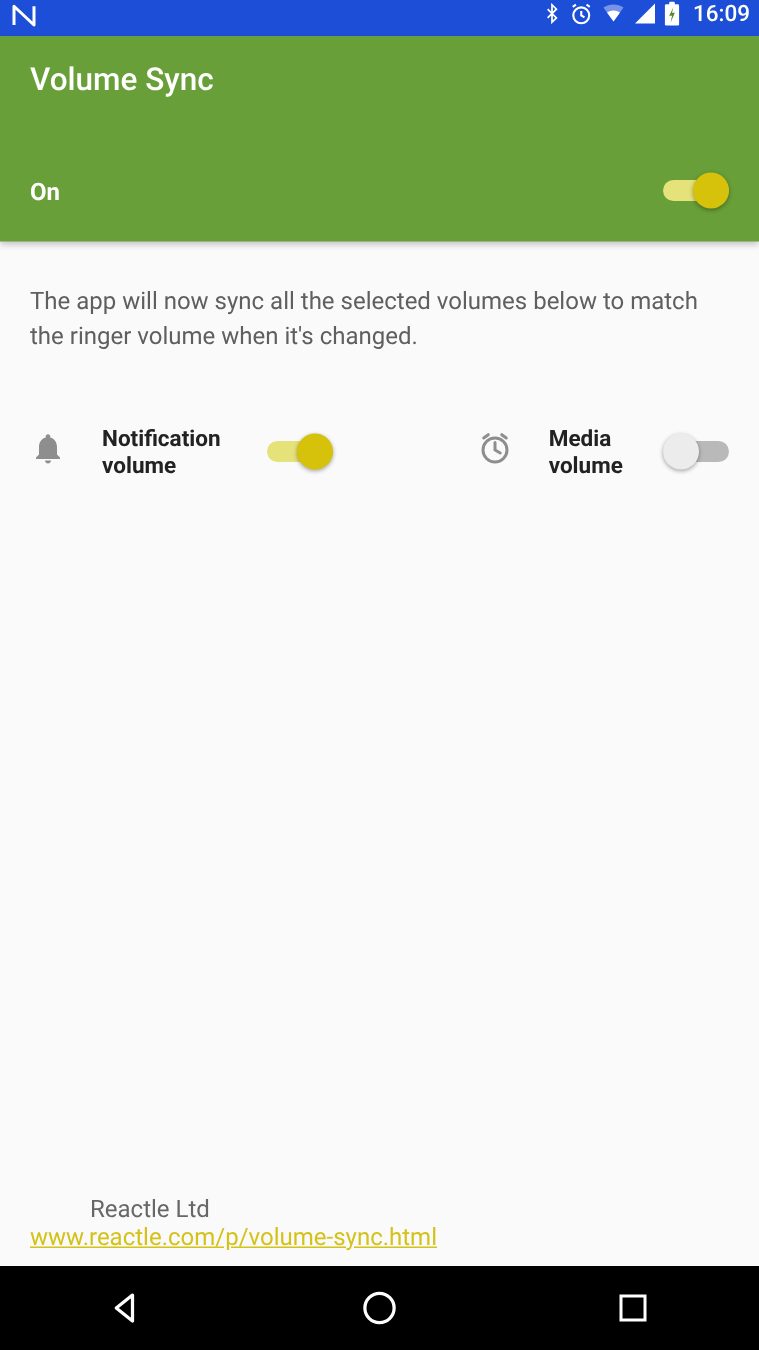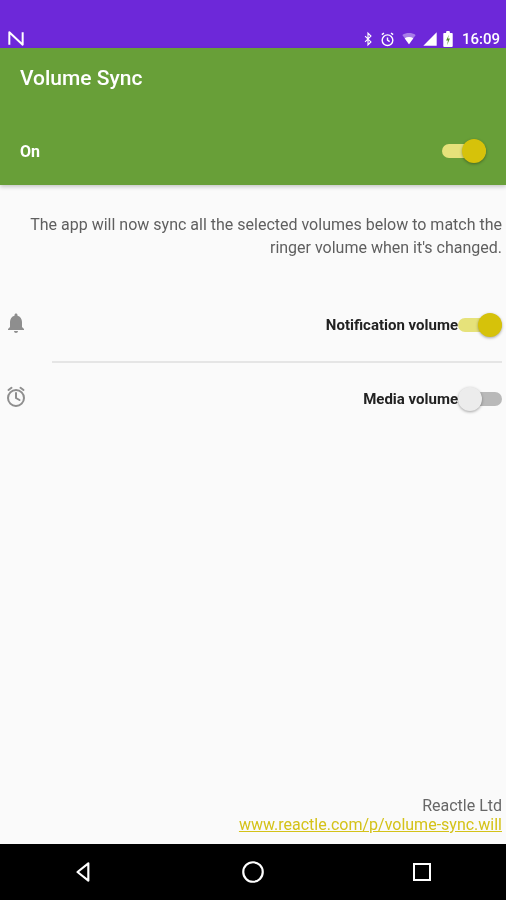--- a/index.html
+++ b/index.html
@@ -1,37 +1,37 @@
 <!DOCTYPE html>
 <html><head>
 <meta charset="utf-8">
 <style>
   * { box-sizing: border-box; margin: 0; padding: 0; }
   html, body { width: 506px; height: 900px; overflow: hidden; font-family: Roboto, "Helvetica Neue", Arial, sans-serif; background: #fafafa; }
   .screen { width: 506px; height: 900px; display: flex; flex-direction: column; background: #fafafa; }
 
   
-  .status-bar { height: 48px; background: #6d28d9; display: flex; align-items: flex-end; padding: 0 6px; color: #fff; }
+  .status-bar { height: 24px; background: #1d4ed8; display: flex; align-items: flex-start; padding: 0 6px; color: #fff; }
   .status-left { display: flex; align-items: center; }
   .status-spacer { flex: 1; }
   .status-right { display: flex; align-items: center; gap: 4px; }
   .status-clock { font-size: 15px; font-weight: 500; margin-left: 4px; }
   .status-icon svg { display: block; }
 
   
   .app-bar { background: #689f38; padding: 18px 20px 14px 20px; box-shadow: 0 2px 4px rgba(0,0,0,.2); }
   .app-title { color: #fff; font-size: 21px; font-weight: 500; }
   .master-row { display: flex; align-items: center; margin-top: 49px; margin-bottom: 8px; }
   .master-label { color: #fff; font-size: 16px; font-weight: 700; flex: 1; }
 
   
-  .content { flex: 1; display: flex; flex-direction: column; padding: 0 4px; overflow: hidden; text-align: right; }
+  .content { flex: 1; display: flex; flex-direction: column; padding: 0 20px; overflow: hidden; }
   .description { color: #5f5f5f; font-size: 16px; line-height: 1.45; padding: 28px 0 30px 0; }
 
-  .settings-list { display: flex; flex-direction: column; }
+  .settings-list { display: flex; flex-direction: row; }
   .setting-row { display: flex; align-items: center; height: 72px; }
   .icon-col { width: 48px; display: flex; align-items: center; justify-content: flex-start; color: #8e8e8e; }
   .setting-label { flex: 1; font-size: 15px; font-weight: 700; color: #222; }
   .divider-wrap { padding-left: 48px; }
   .divider { height: 1px; background: #e5e5e5; }
 
   
   .toggle { width: 44px; height: 24px; position: relative; cursor: pointer; }
   .track { position: absolute; top: 5px; left: 0; right: 0; height: 14px; border-radius: 14px; }
   .thumb { position: absolute; top: 0; width: 24px; height: 24px; border-radius: 50%; box-shadow: 0 1px 3px rgba(0,0,0,.35); transition: left .1s; }
@@ -154,21 +154,21 @@
             <div class="thumb"></div>
         </div>
       </div>
 
     </div>
 
     <div class="spacer-flex"></div>
 
     <div class="footer">
       <div class="footer-company">Reactle Ltd</div>
-      <span class="footer-link">www.reactle.com/p/volume-sync.will</span>
+      <span class="footer-link">www.reactle.com/p/volume-sync.html</span>
     </div>
   </div>
 
   <div class="nav-bar">
     <div class="nav-btn">
       <svg width="26" height="26" viewBox="0 0 24 24">
           <path d="M16 4 L6 12 L16 20 Z" stroke="#fff" stroke-width="2" fill="none" stroke-linejoin="round"></path>
         </svg>
     </div>
     <div class="nav-btn">

